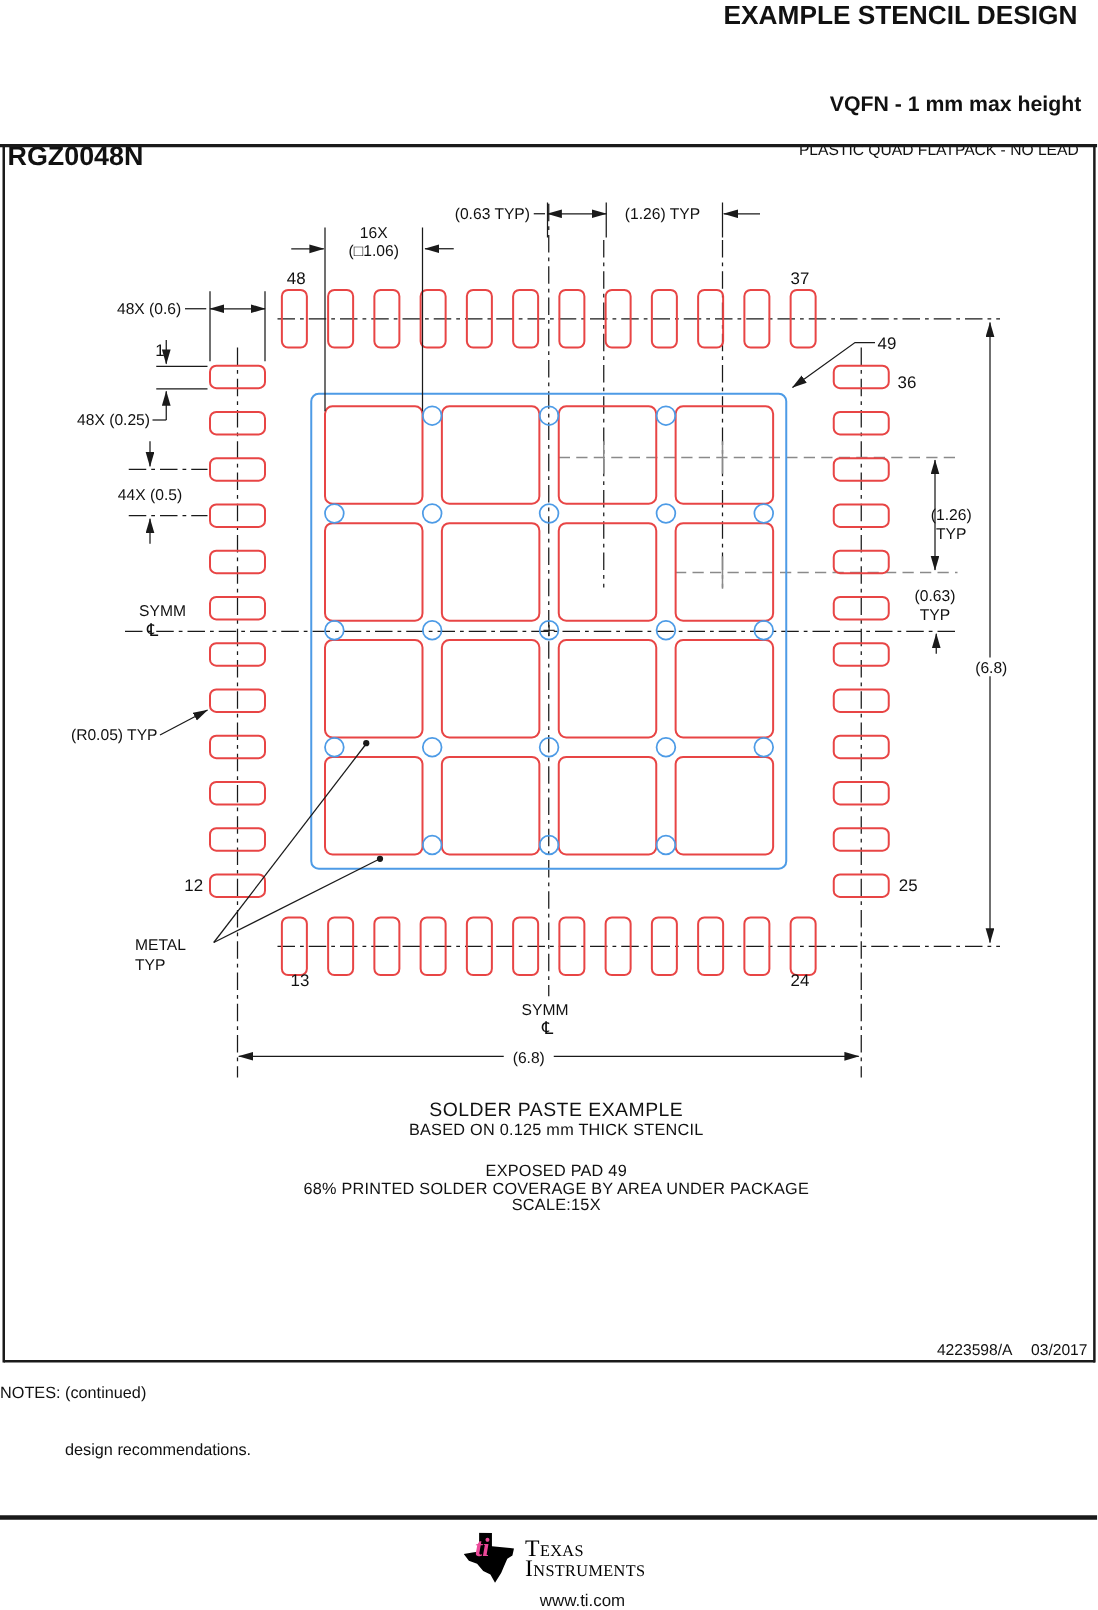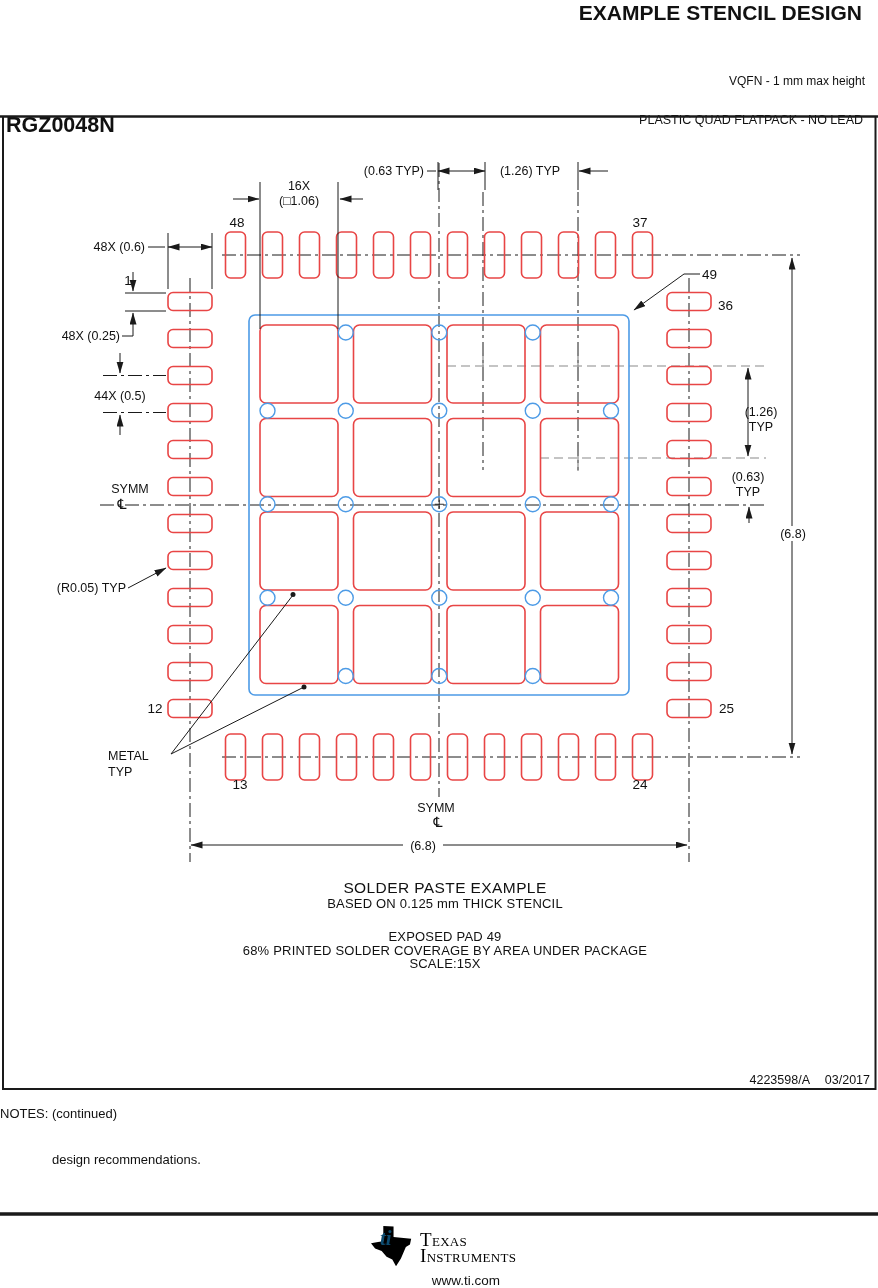--- a/index.html
+++ b/index.html
@@ -1,40 +1,40 @@
 <!DOCTYPE html>
 <html><head>
 <meta charset="utf-8">
 <style>
   html,body{margin:0;padding:0;background:#fff;}
   .page{position:relative;width:878px;height:1288px;background:#fff;overflow:hidden;
         font-family:"Liberation Sans","DejaVu Sans",sans-serif;color:#111;border-radius:23px;}
   .abs{position:absolute;white-space:nowrap;}
   .hdr-title{top:1px;right:16px;font-size:21px;font-weight:bold;}
   .hdr-part{top:71px;left:6px;font-size:21.5px;font-weight:bold;margin-top:42px;}
-  .hdr-pkg{top:74px;right:13px;font-size:12px;font-weight:normal;}
+  .hdr-pkg{top:74px;right:13px;font-size:17px;font-weight:bold;}
   .hdr-sub{top:113px;right:15px;font-size:12.5px;}
   .notes-head{top:1106px;left:0;font-size:13px;}
   .notes-l1{top:1136px;left:4px;font-size:13px;}
   .notes-l2{top:1152px;left:16px;font-size:13px;margin-left:36px;}
   svg.draw{position:absolute;left:0;top:0;}
   svg.draw text{font-family:"Liberation Sans","DejaVu Sans",sans-serif;font-size:12.5px;fill:#111;}
   svg.draw text.pin{font-size:13.5px;}
   svg.draw text.cl{font-size:14px;}
   svg.draw text.cap-title{font-size:15.5px;letter-spacing:0.4px;}
   svg.draw text.cap{font-size:13px;letter-spacing:0.2px;}
   .k-line{stroke:#1a1a1a;stroke-width:1;fill:none;}
   .cline{stroke:#1a1a1a;stroke-width:1;fill:none;stroke-dasharray:14 4 3 4;}
   .gdash{stroke:#8a8a8a;stroke-width:1.2;fill:none;stroke-dasharray:9 5;}
   .gsolid{stroke:#8a8a8a;stroke-width:1.2;fill:none;}
   .frame{stroke:#1a1a1a;fill:none;}
   .ti-logo{top:1226px;left:371px;width:220px;height:44px;}
   .tx-shape{position:absolute;left:0;top:0;width:41px;height:41px;background:#000;
     clip-path:polygon(30% 0%,55% 1%,55% 27%,98% 31%,95% 45%,85% 51%,79% 65%,73% 79%,61% 98%,52% 82%,38% 75%,26% 61%,10% 55%,0% 42%,17% 39%,30% 37%);}
-  .tx-ti{position:absolute;left:9px;top:0px;color:#0c4a6e;font-style:italic;font-weight:bold;font-size:21px;
+  .tx-ti{position:absolute;left:9px;top:0px;color:#ec4899;font-style:italic;font-weight:bold;font-size:21px;
     font-family:"Liberation Serif","DejaVu Serif",serif;}
   .ti-text{position:absolute;left:49px;top:6px;font-family:"Liberation Serif","DejaVu Serif",serif;
     font-weight:normal;color:#000;font-variant:small-caps;font-size:19px;line-height:16px;letter-spacing:0.3px;}
   .ti-text .l2{margin-left:0px;}
   .ti-url{top:1273px;left:396px;width:140px;text-align:center;font-size:13.5px;}
 </style>
 </head>
 <body>
 
 <div class="page">

